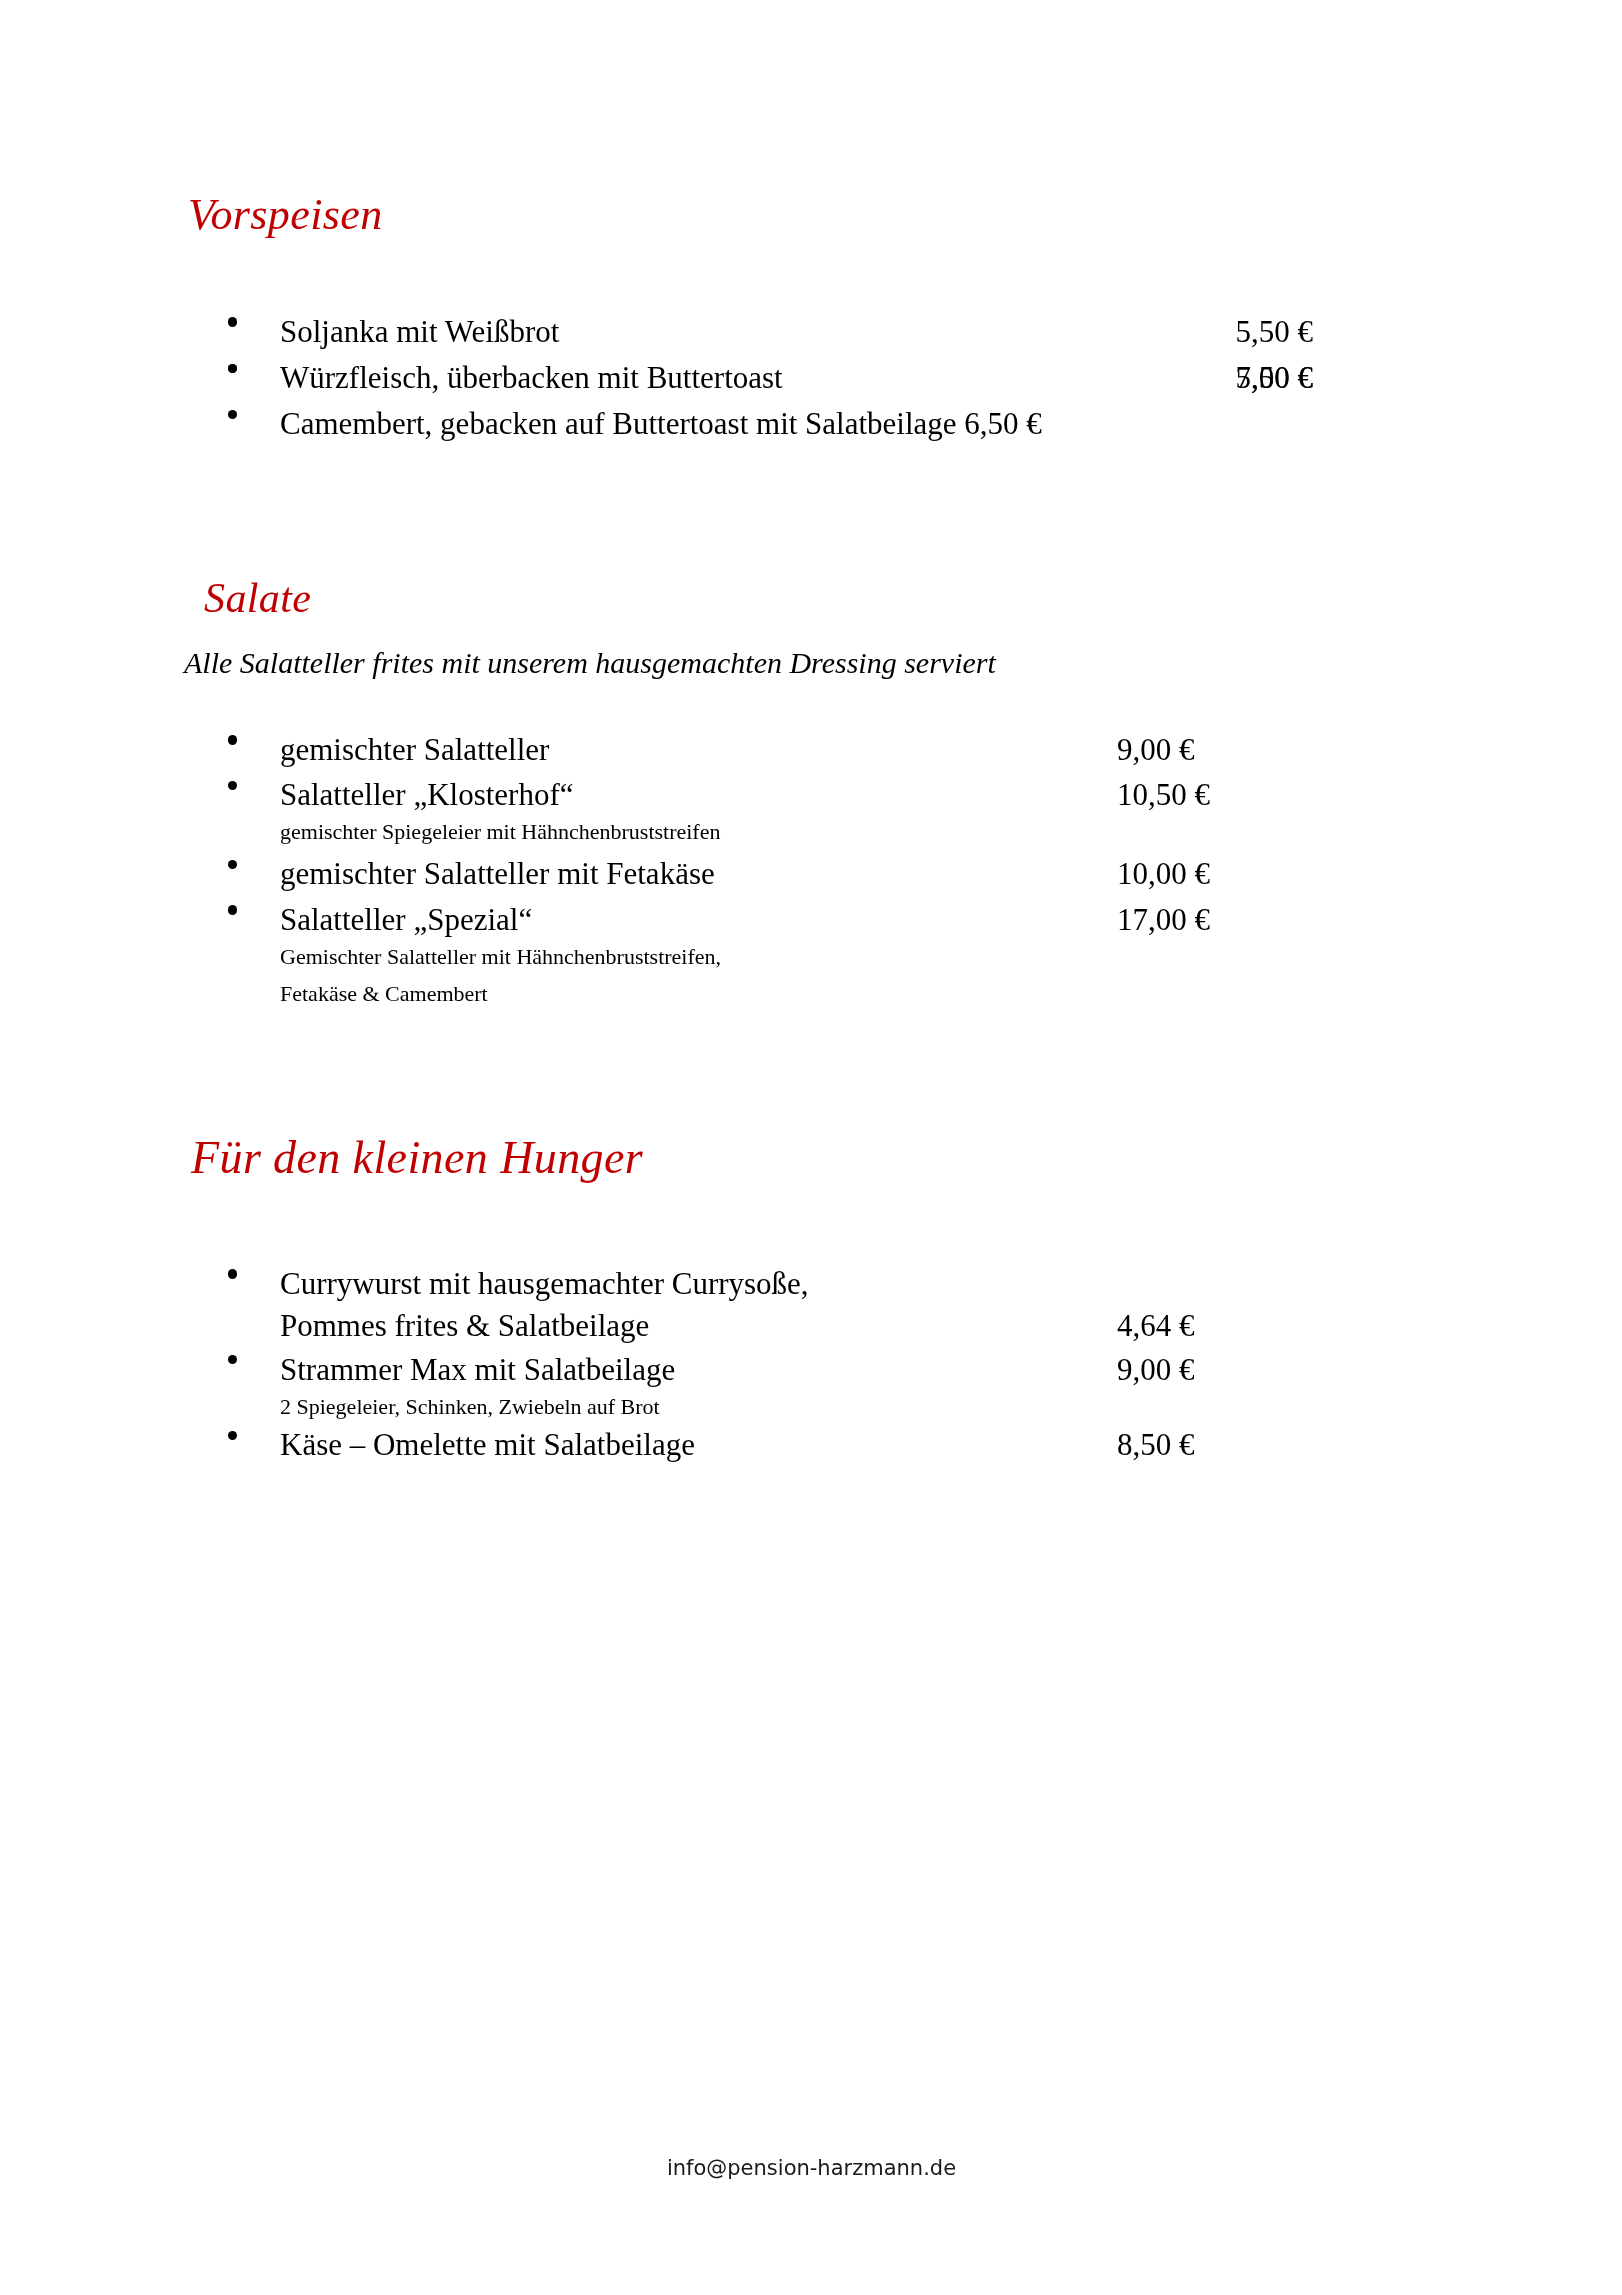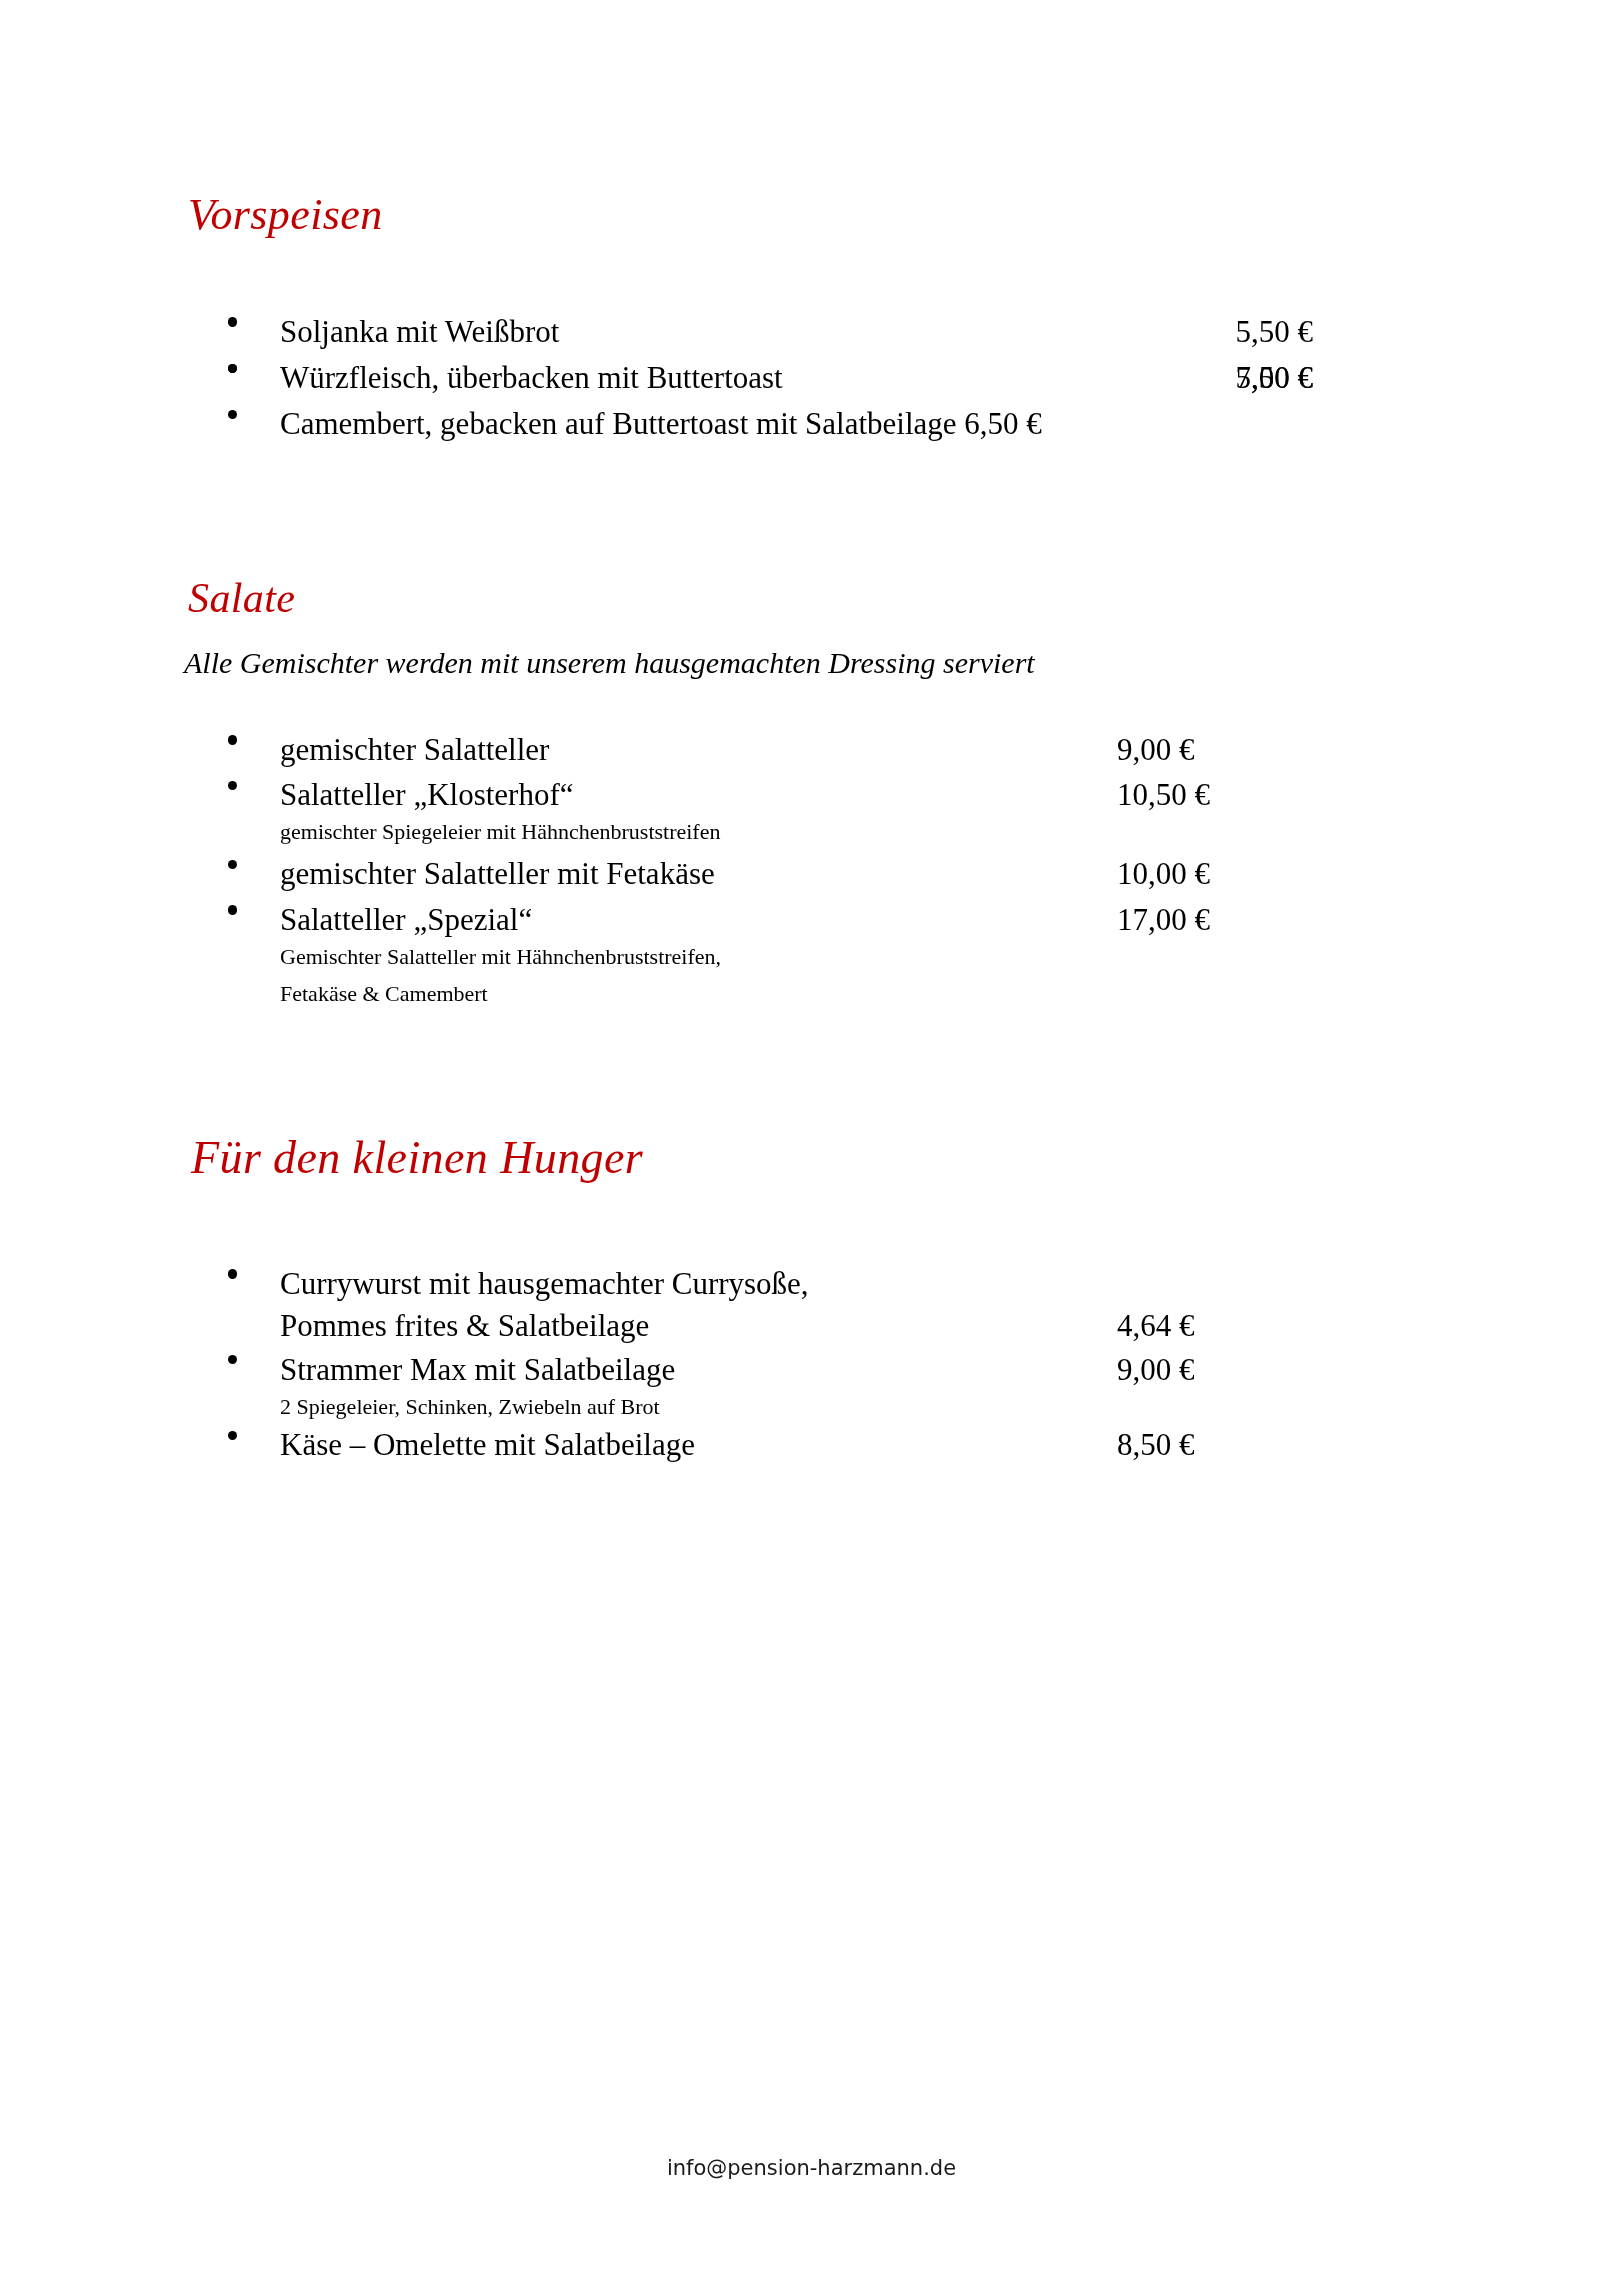--- a/index.html
+++ b/index.html
@@ -34,21 +34,21 @@
 
   #heading-vorspeisen {
     position: absolute;
     left: 188px;
     top: 191px;
     font-size: 44px;
     line-height: 47px;
   }
   #heading-salate {
     position: absolute;
-    left: 188px;
+    left: 204px;
     top: 575px;
     font-size: 42px;
     line-height: 46px;
   }
   #heading-hunger {
     position: absolute;
     left: 191px;
     top: 1133px;
     font-size: 46px;
     line-height: 49px;
@@ -190,21 +190,21 @@
     <li class="menu-item">
       <span class="bullet"></span>
       <span class="item-row">
         <span class="item-name">Camembert, gebacken auf Buttertoast mit Salatbeilage</span><span class="item-price-inline">&nbsp;<span>6,50 €</span></span>
       </span>
     </li>
   </ul>
 
   <div id="heading-salate" class="section-heading">Salate</div>
 
-  <div id="salate-subtitle">Alle Gemischter werden mit unserem hausgemachten Dressing serviert</div>
+  <div id="salate-subtitle">Alle Salatteller frites mit unserem hausgemachten Dressing serviert</div>
 
   <ul id="list-salate" class="item-list">
 
     <li class="menu-item">
       <span class="bullet"></span>
       <span class="item-row">
         <span class="item-name">gemischter Salatteller</span>
         <span class="item-price">9,00 €</span>
       </span>
     </li>

